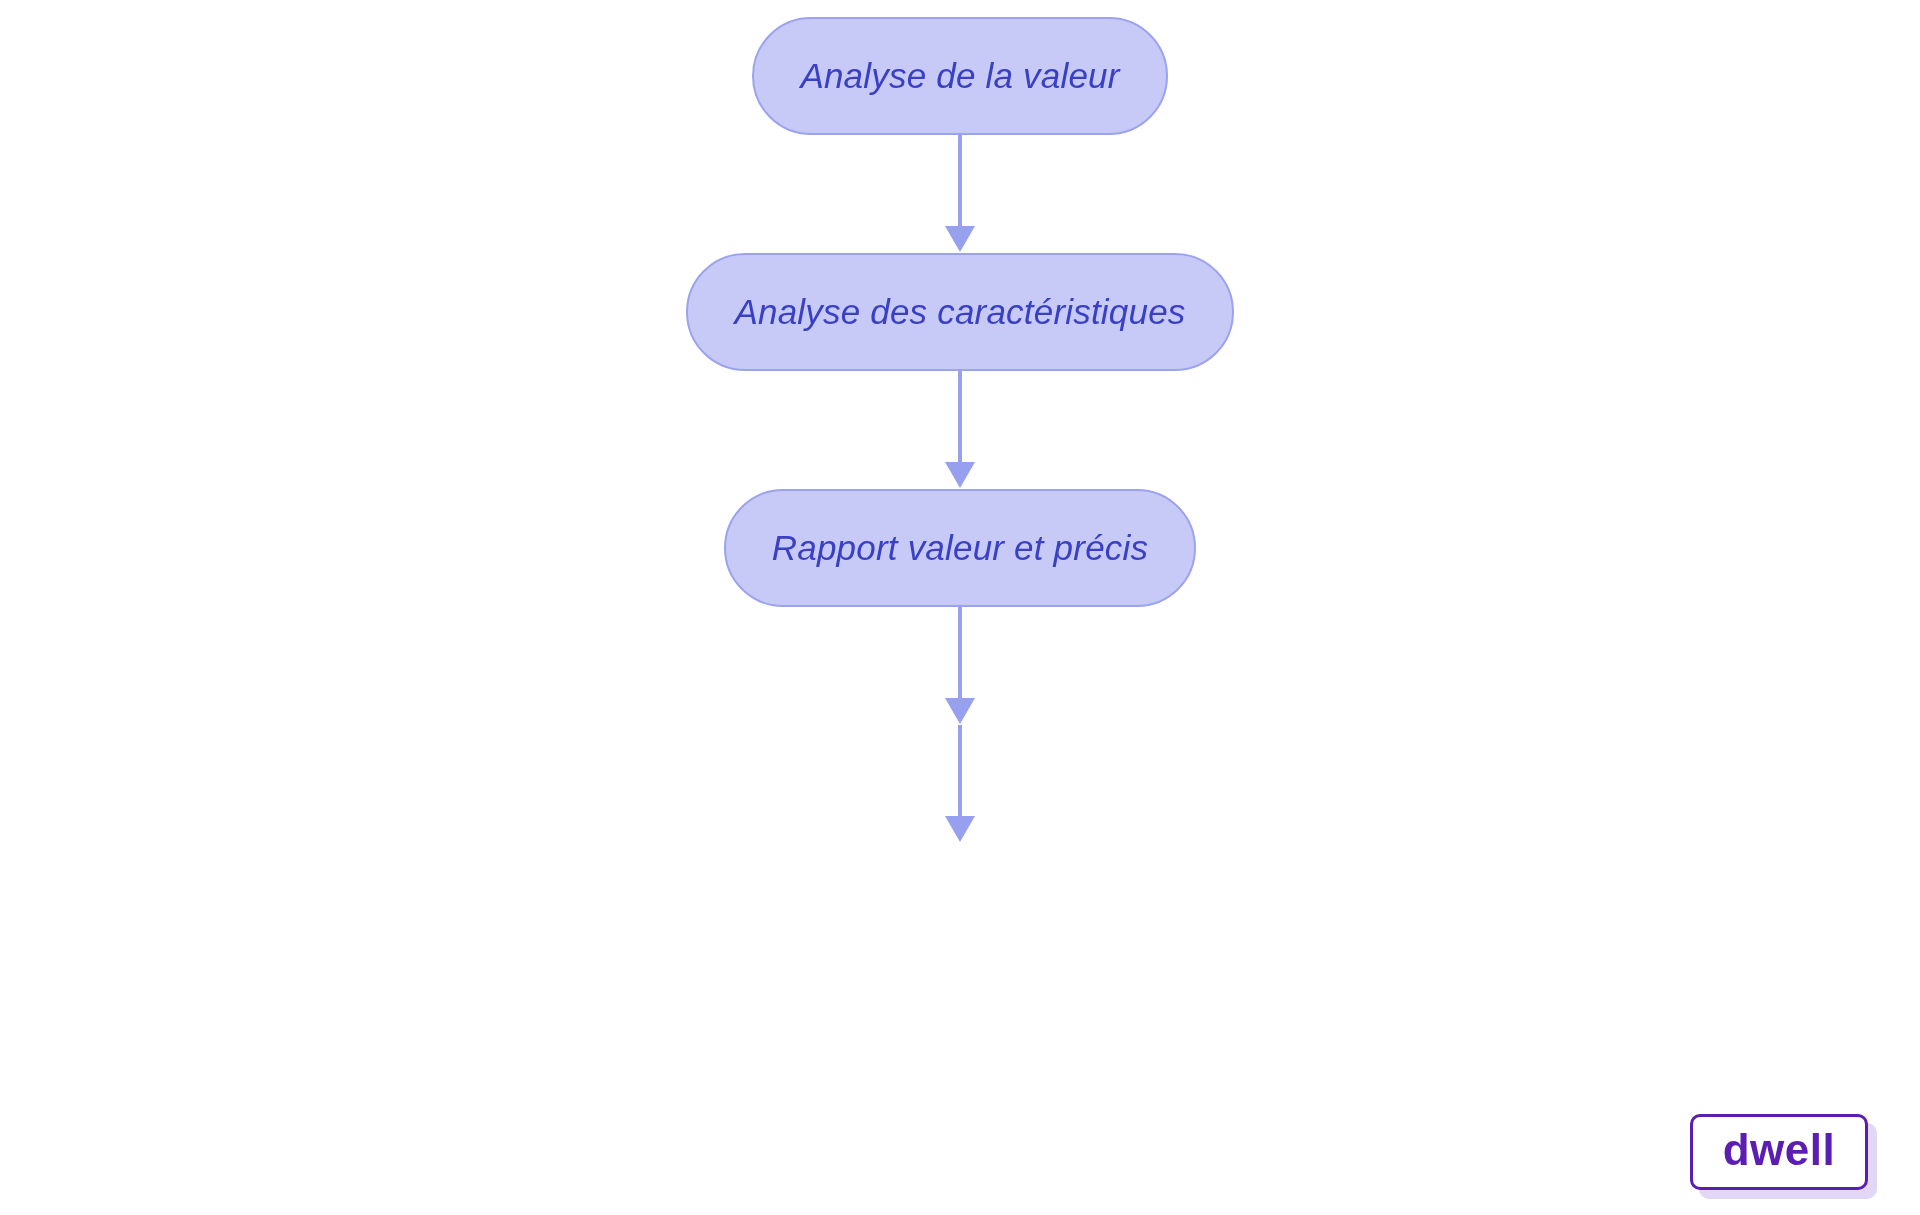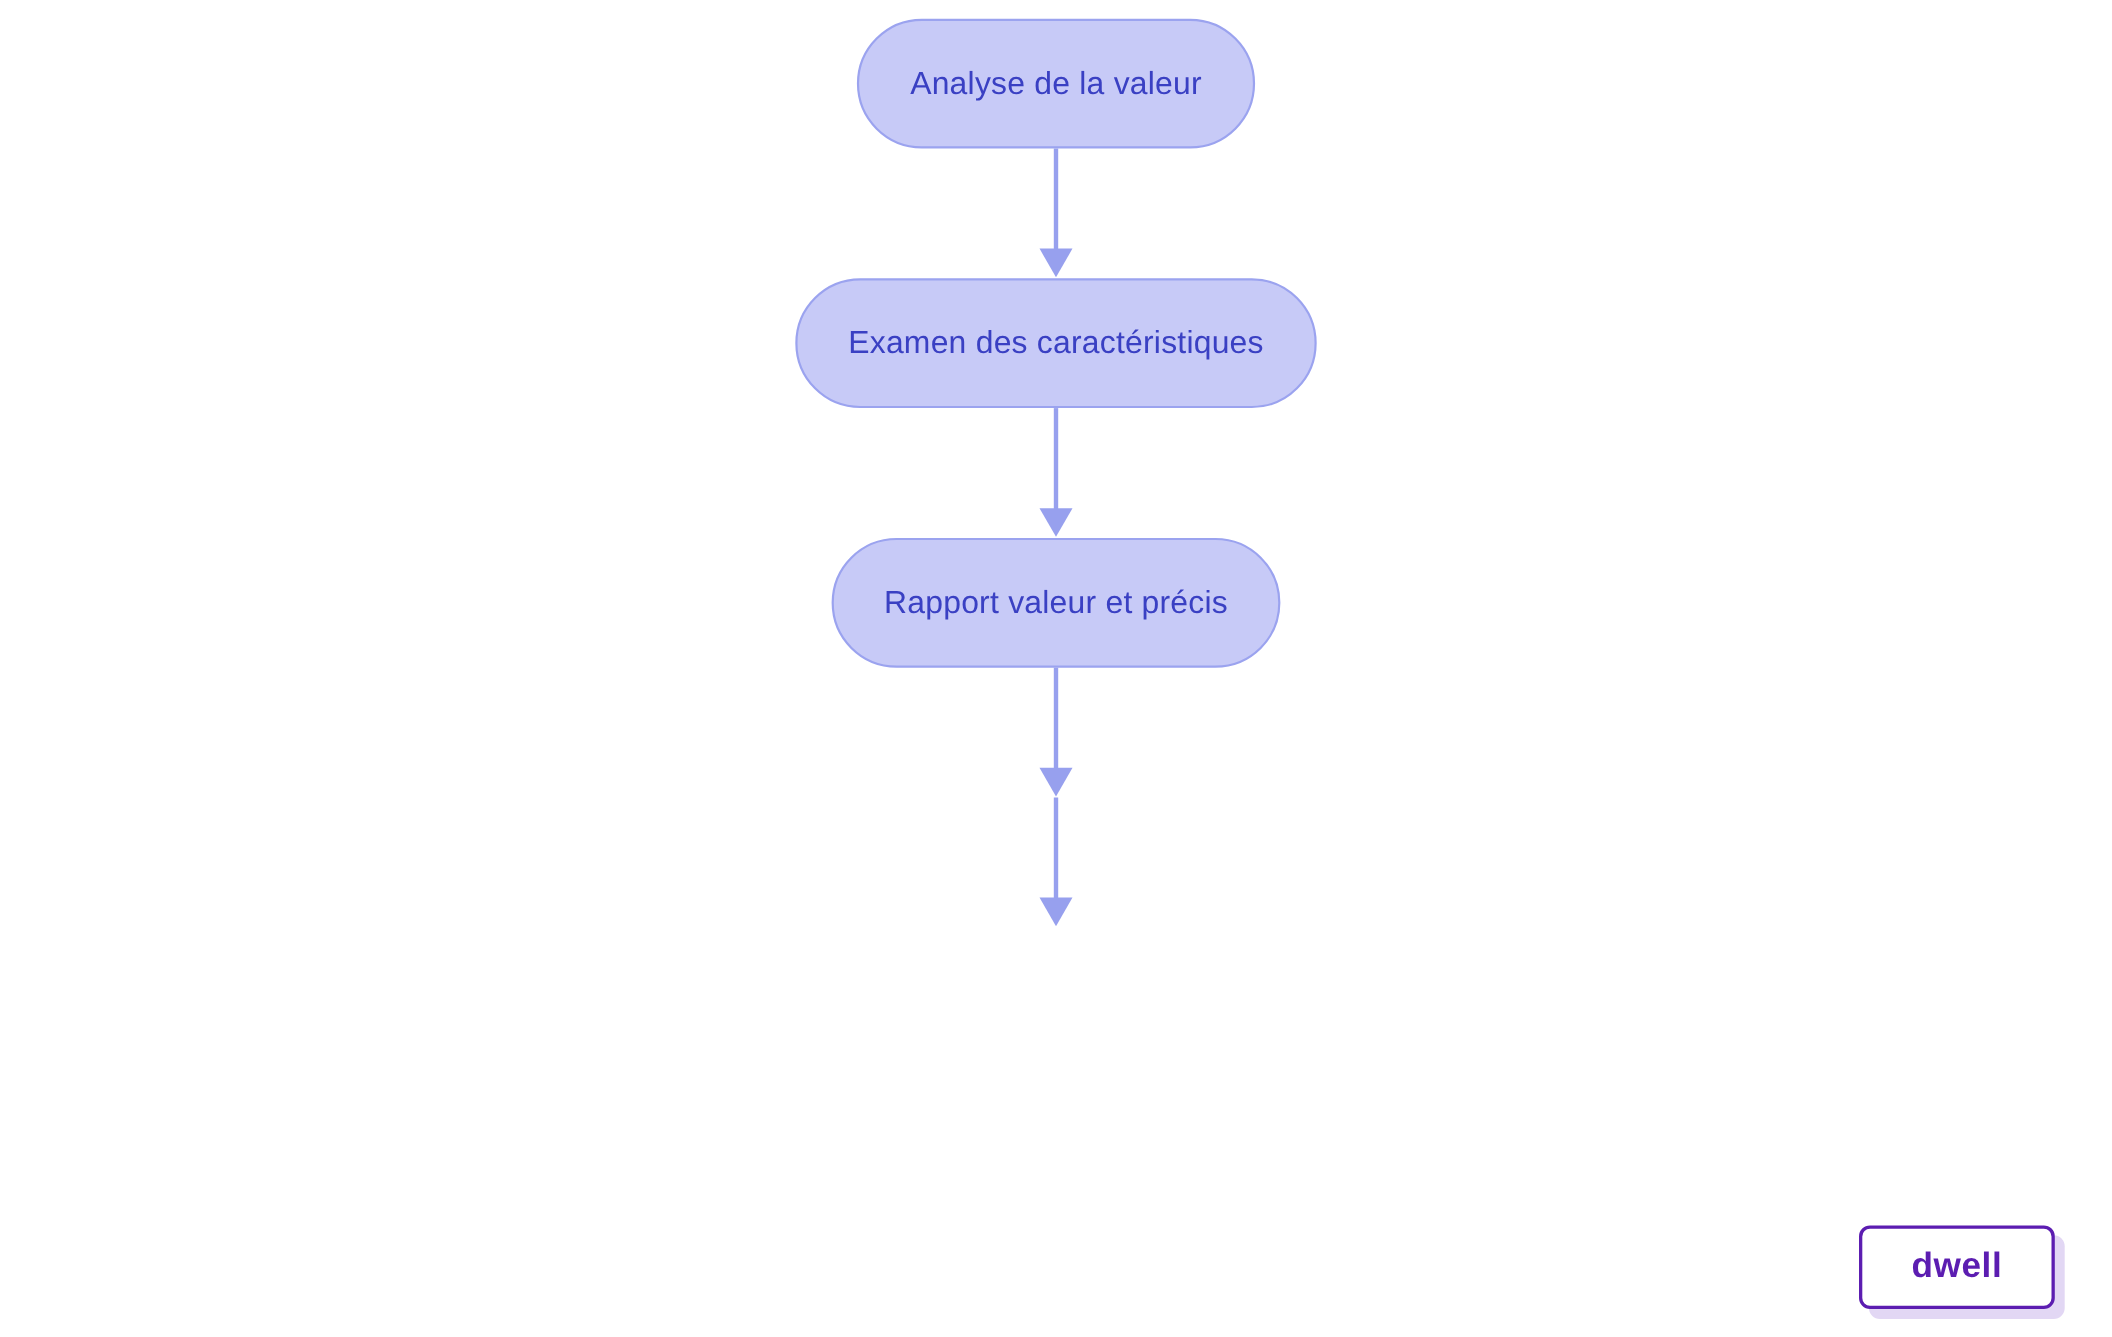--- a/index.html
+++ b/index.html
@@ -24,27 +24,28 @@
     display: flex;
     flex-direction: column;
     align-items: center;
   }
   .node {
     min-height: 118px;
     border-radius: 60px;
     background: #c7caf7;
     border: 2px solid #9ba3ef;
     color: #3a40c3;
-    font-size: 29px;
+    font-size: 35px;
     letter-spacing: 0.2px;
     display: flex;
     align-items: center;
     justify-content: center;
     padding: 0 46px;
     white-space: nowrap;
+    font-style: italic;
   }
   .arrow {
     position: relative;
     width: 34px;
     height: 118px;
   }
   .arrow .shaft {
     position: absolute;
     left: 50%;
     transform: translateX(-50%);
@@ -73,21 +74,21 @@
     background: #ffffff;
     border: 3px solid #5c1db1;
     border-radius: 10px;
     box-shadow: 9px 9px 0 #e2d7f4;
     display: flex;
     align-items: center;
     justify-content: center;
   }
   .logo .logo-text {
     color: #5c1db1;
-    font-size: 32px;
+    font-size: 44px;
     font-weight: bold;
     letter-spacing: 0.5px;
     line-height: 1;
     padding-bottom: 4px;
   }
 </style>
 </head>
 <body>
 
 <div class="canvas">
@@ -97,21 +98,21 @@
     <div class="node">
       <span>Analyse de la valeur</span>
     </div>
 
     <div class="arrow">
       <div class="shaft"></div>
       <div class="head"></div>
     </div>
 
     <div class="node">
-      <span>Examen des caractéristiques</span>
+      <span>Analyse des caractéristiques</span>
     </div>
 
     <div class="arrow">
       <div class="shaft"></div>
       <div class="head"></div>
     </div>
 
     <div class="node">
       <span>Rapport valeur et précis</span>
     </div>

